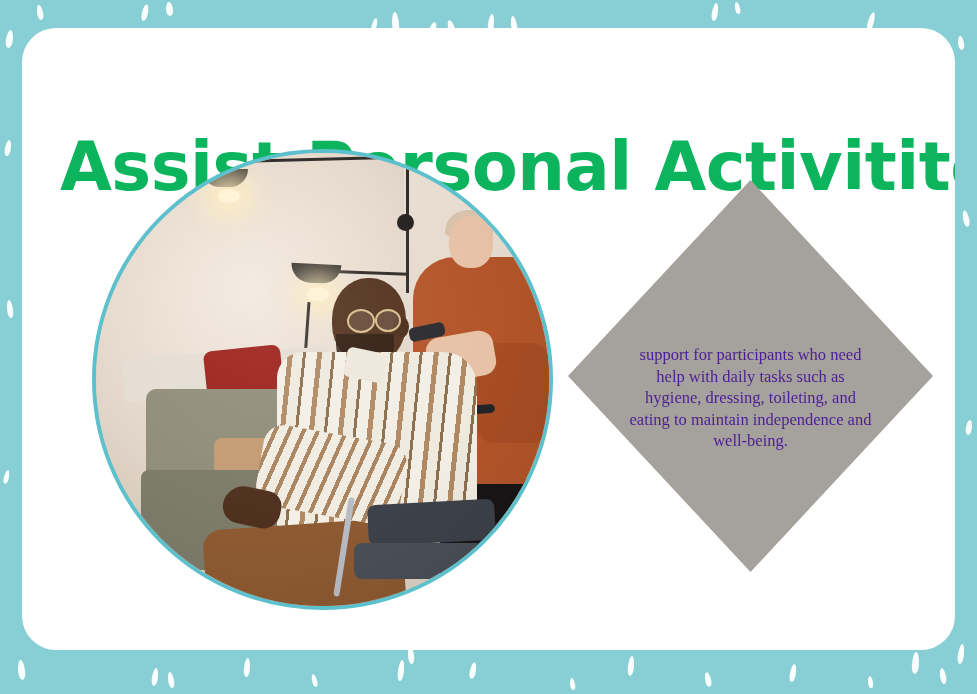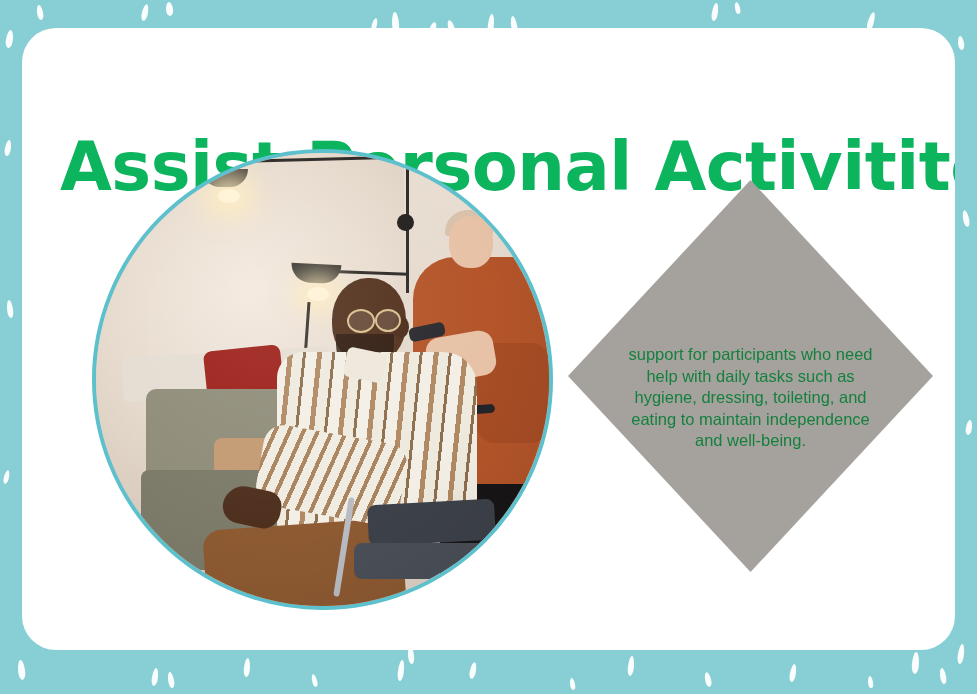--- a/index.html
+++ b/index.html
@@ -384,22 +384,22 @@
     inset: 0;
     background: #a5a29e;
     clip-path: polygon(50% 0%, 100% 50%, 50% 100%, 0% 50%);
   }
   .diamond-text {
     position: absolute;
     left: 50%;
     top: 164px;
     transform: translateX(-50%);
     width: 246px;
-    color: #15803d;
-    font-family: Liberation Sans, sans-serif;
+    color: #4c1d95;
+    font-family: Liberation Serif, serif;
     font-size: 16.5px;
     line-height: 21.5px;
     text-align: center;
   }
 </style>
 </head>
 <body>
 
 <div class="slide">
 

